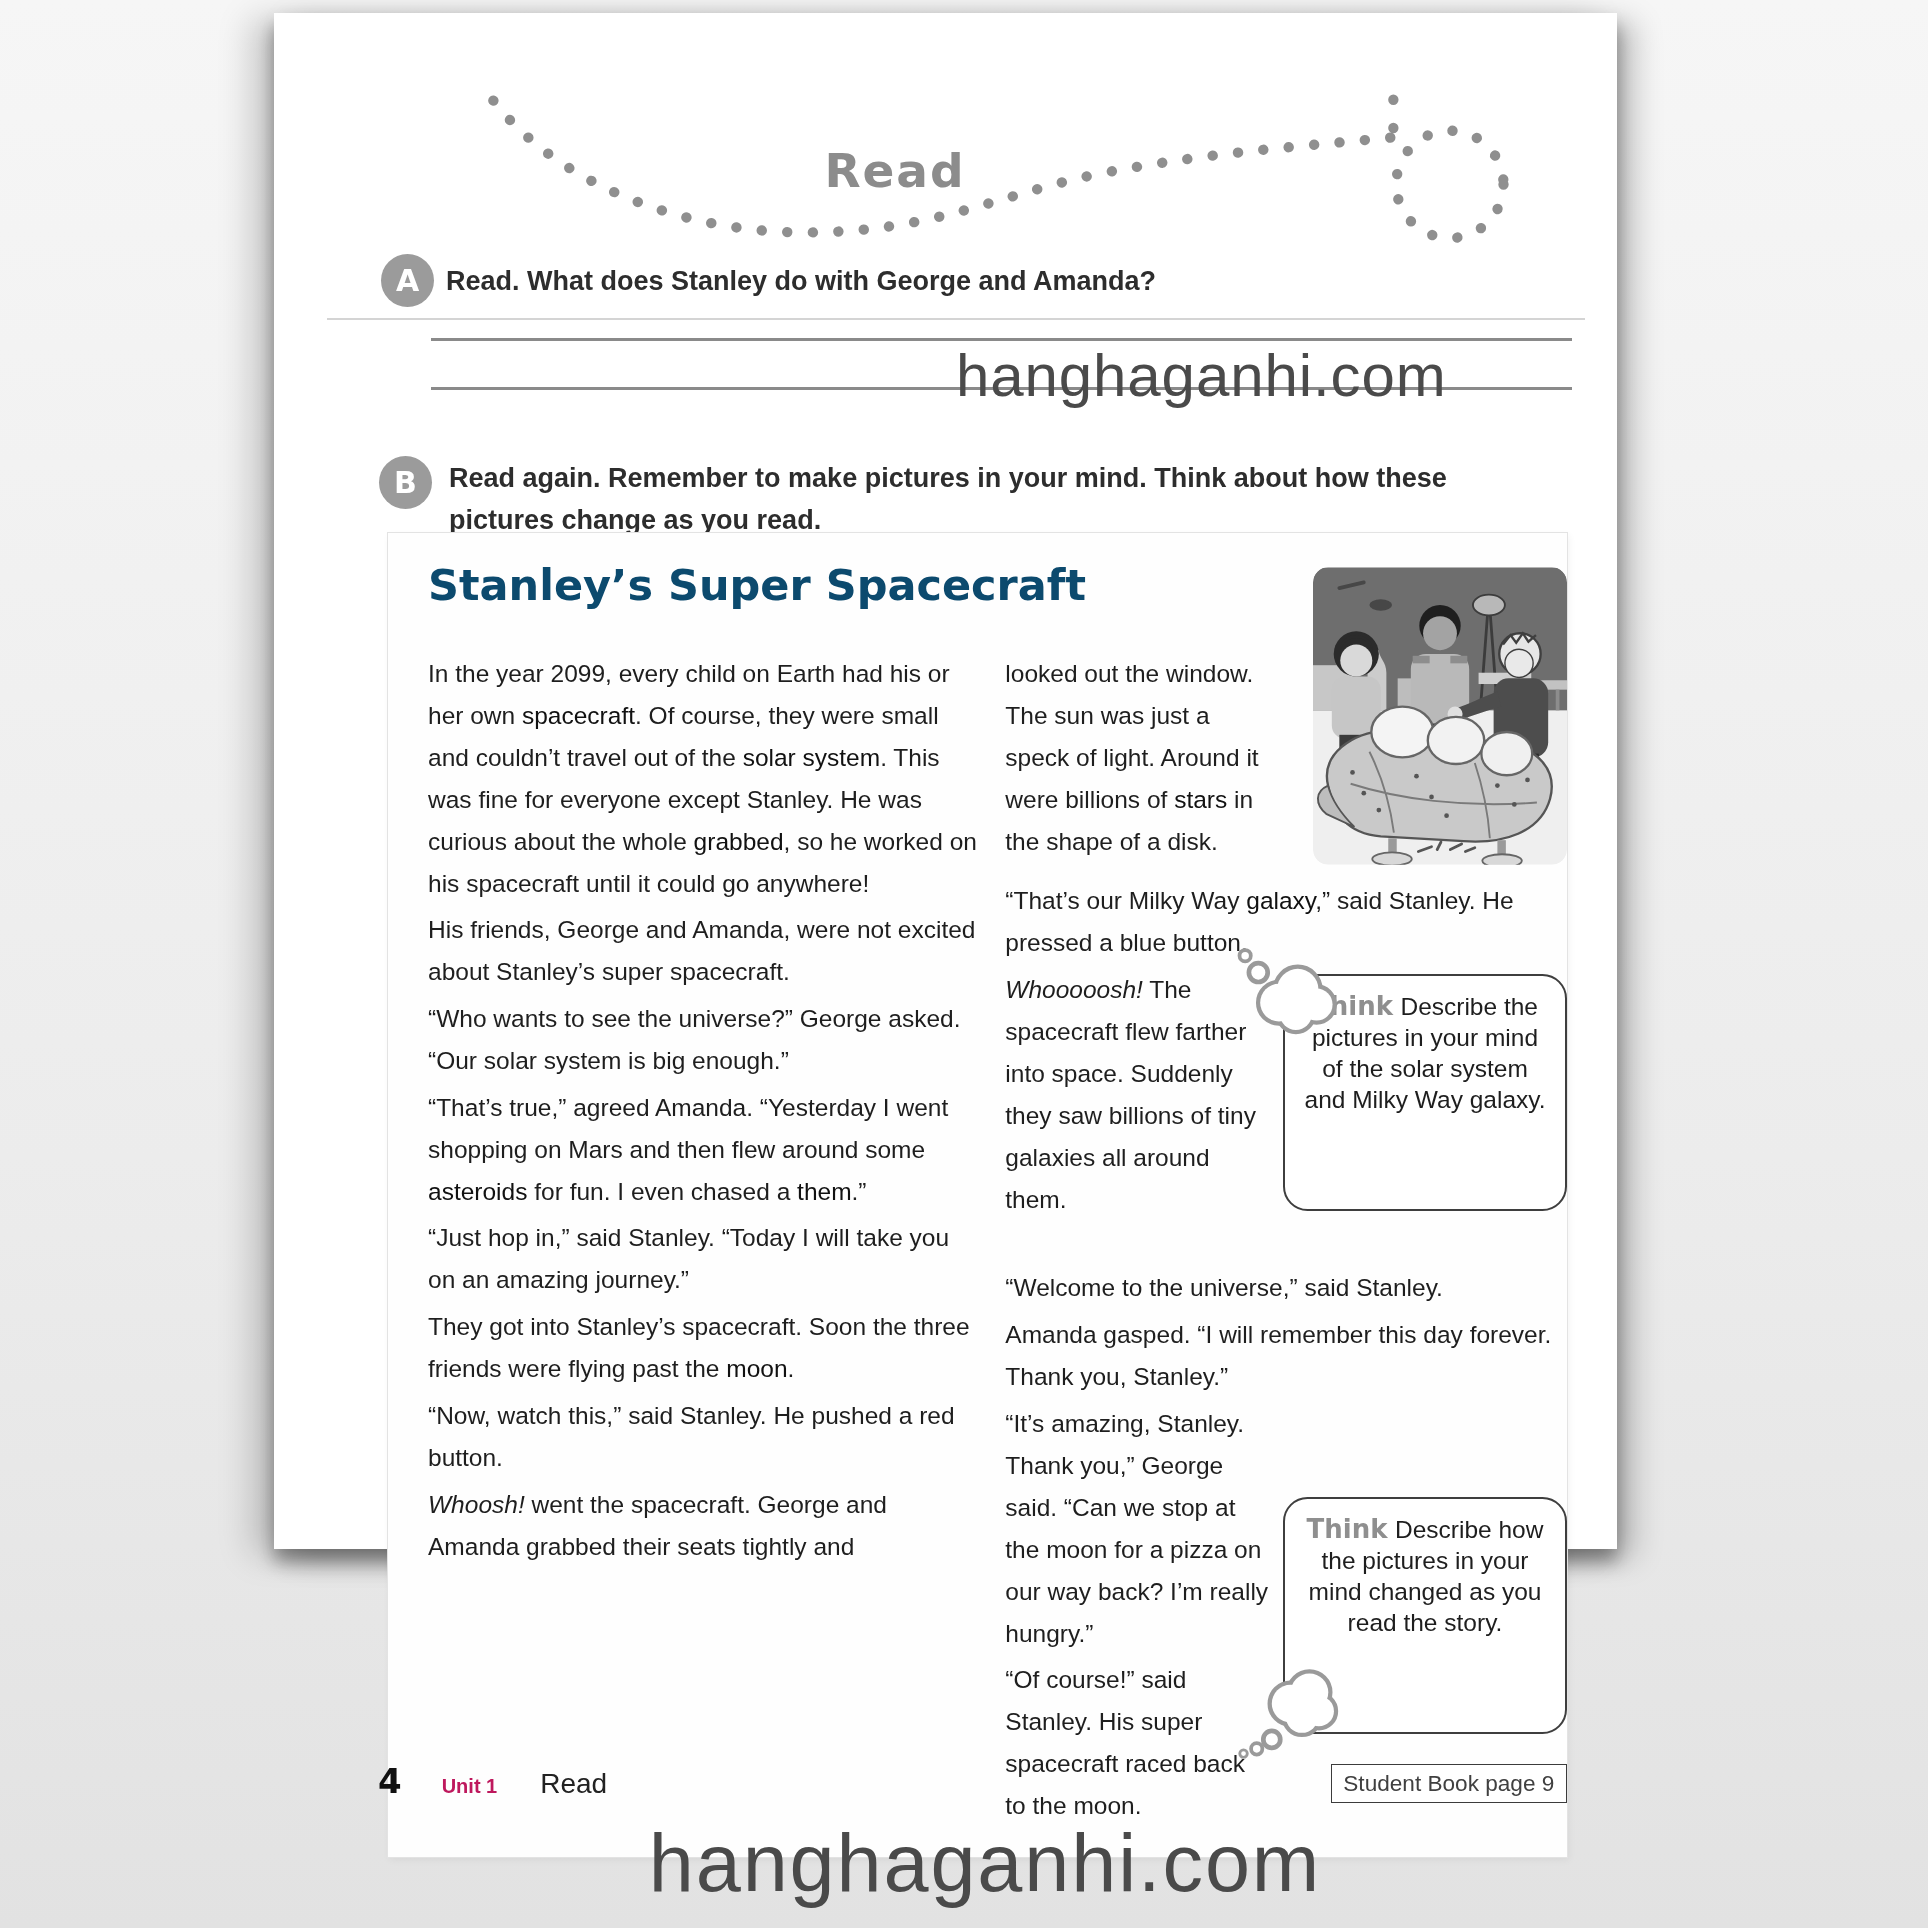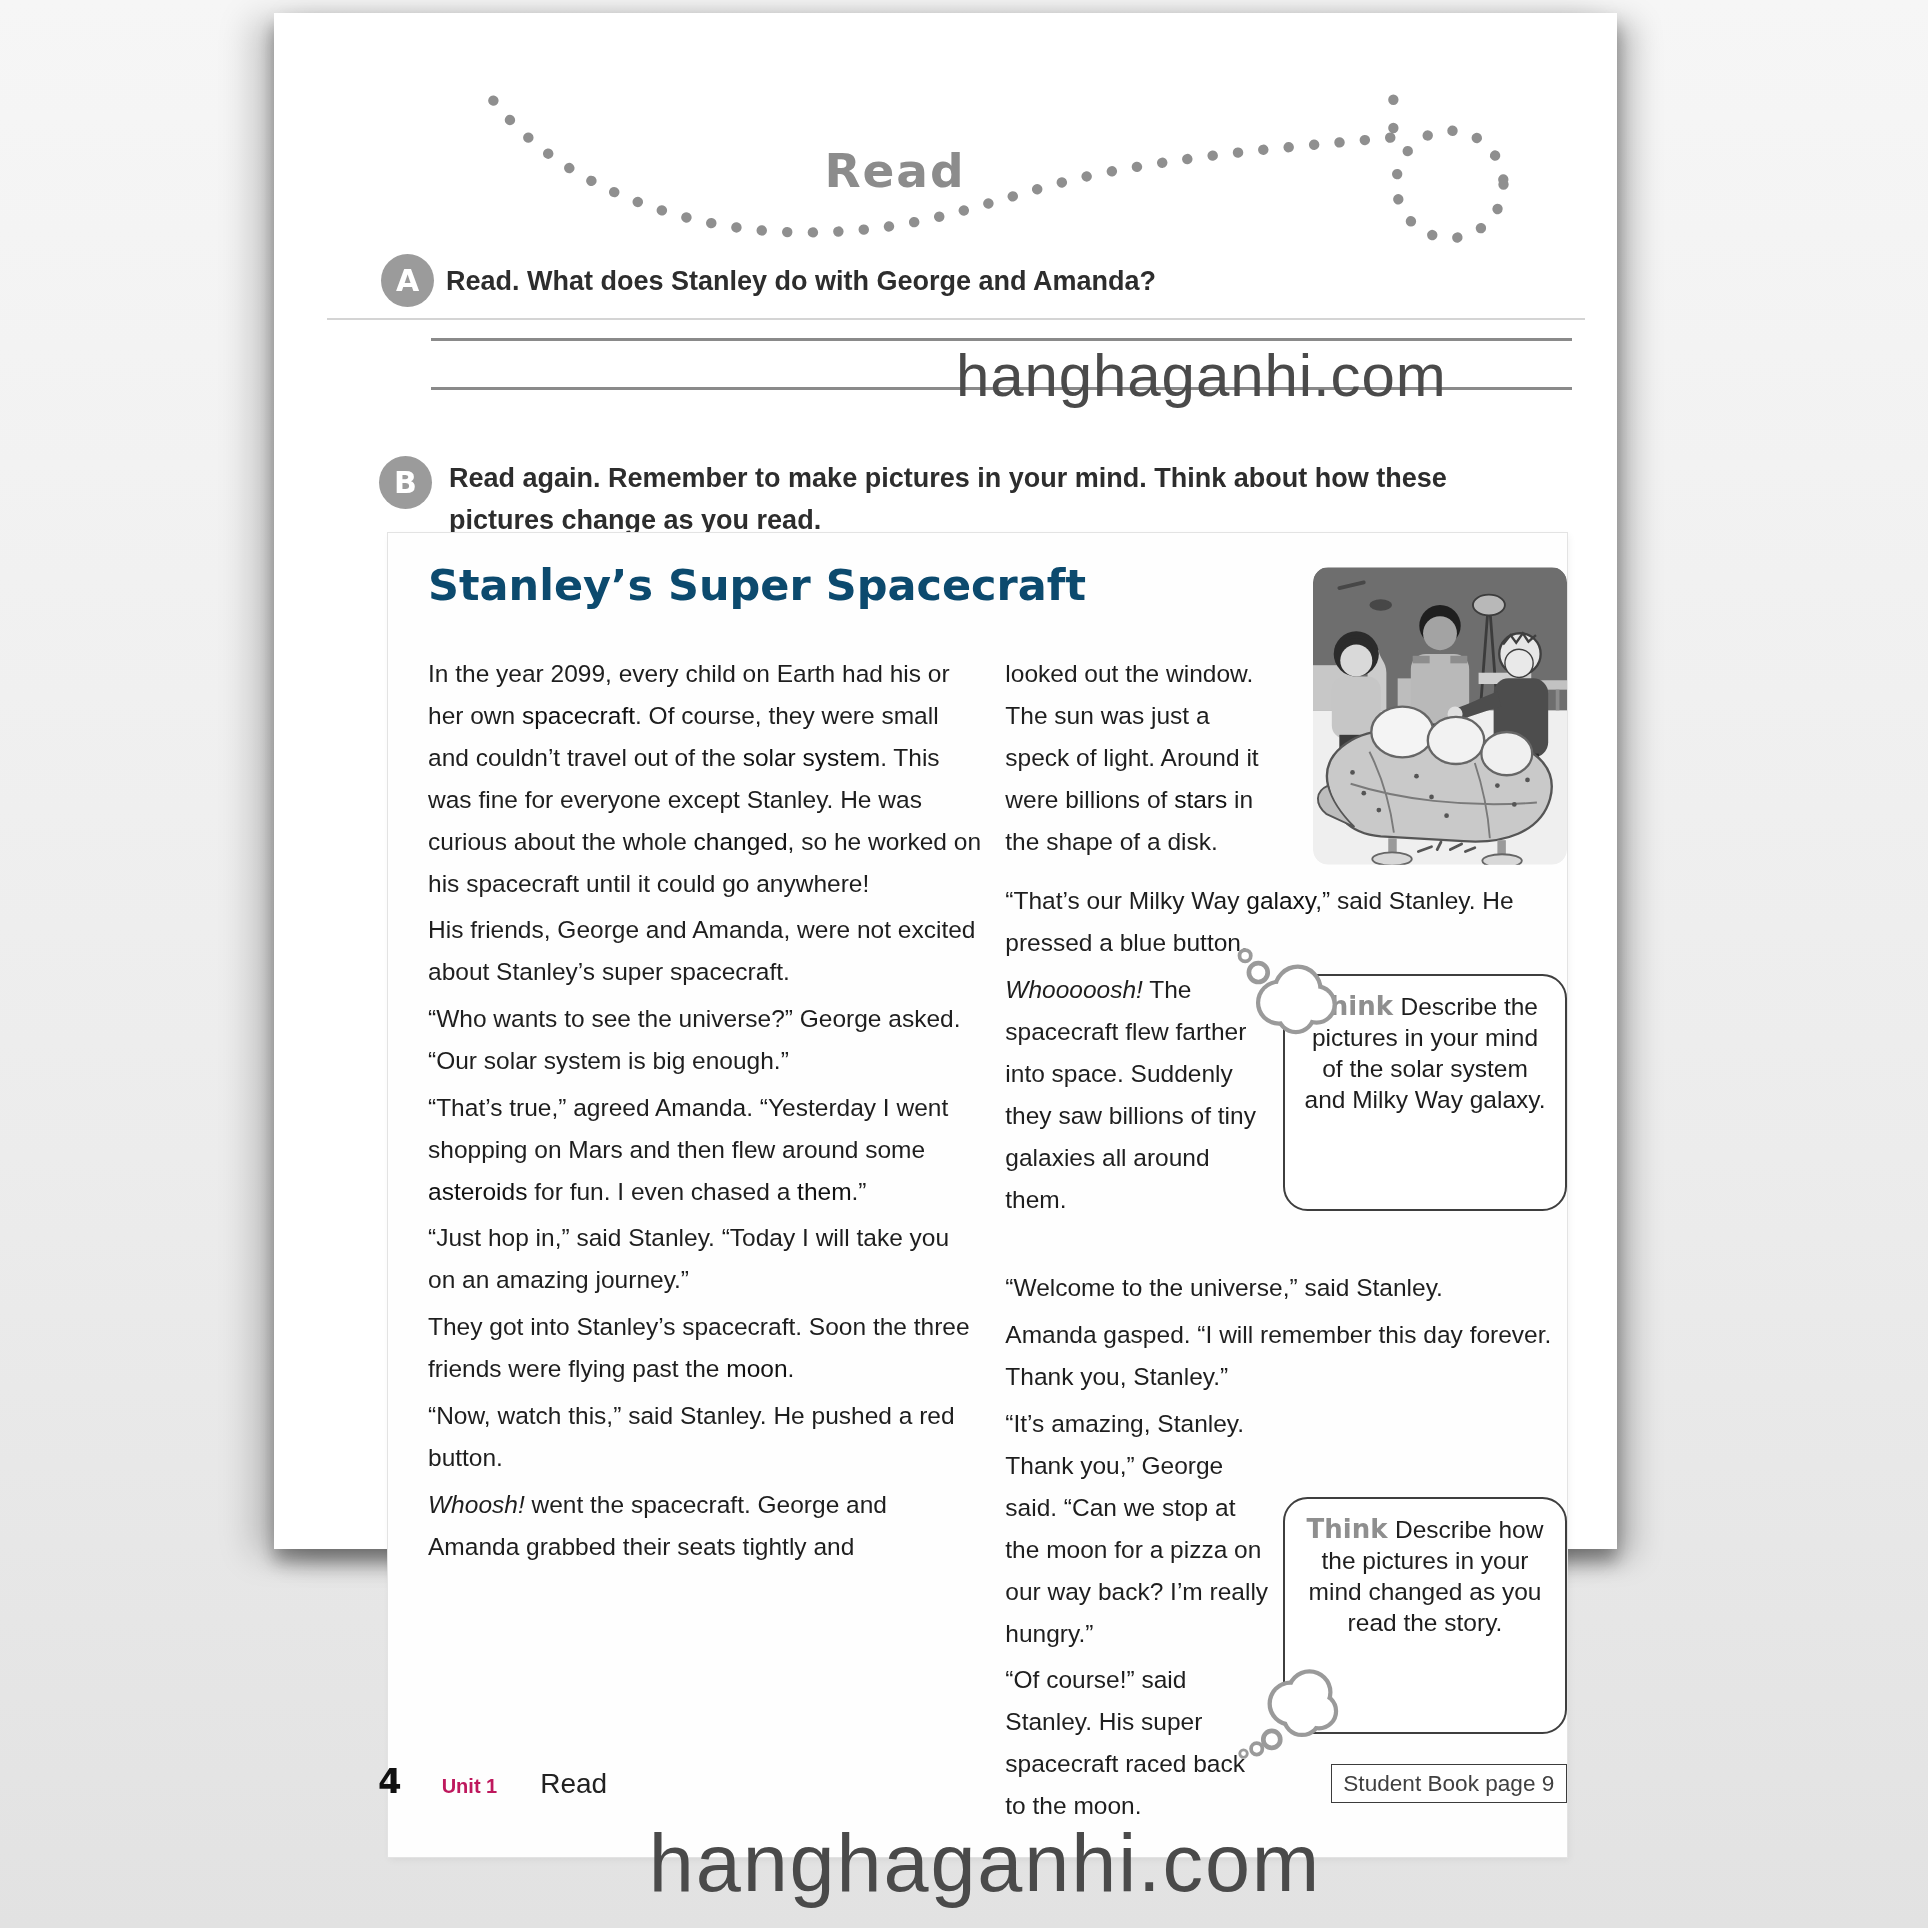--- a/index.html
+++ b/index.html
@@ -120,21 +120,21 @@
         <span>B</span>
       </div>
     <div class="instruction" style="left:175px;top:444px;width:1083px;">Read again. Remember to make pictures in your mind. Think about how these pictures change as you read.</div>
 
     <div class="story-card">
       <h1 class="story-title">Stanley’s Super Spacecraft</h1>
 
       <div class="cols">
 
         <div class="col col-left">
-          <p><span>In the year 2099, every child on Earth had his or her own </span><b>spacecraft</b><span>. Of course, they were small and couldn’t travel out of the </span><b>solar system</b><span>. This was fine for everyone except Stanley. He was curious about the whole </span><b>changed</b><span>, so he worked on his spacecraft until it could go anywhere!</span></p>
+          <p><span>In the year 2099, every child on Earth had his or her own </span><b>spacecraft</b><span>. Of course, they were small and couldn’t travel out of the </span><b>solar system</b><span>. This was fine for everyone except Stanley. He was curious about the whole </span><b>grabbed</b><span>, so he worked on his spacecraft until it could go anywhere!</span></p>
           <p><span>His friends, George and Amanda, were not excited about Stanley’s super spacecraft.</span></p>
           <p><span>“Who wants to see the universe?” George asked. “Our solar system is big enough.”</span></p>
           <p><span>“That’s true,” agreed Amanda. “Yesterday I went shopping on Mars and then flew around some </span><b>asteroids</b><span> for fun. I even chased a </span><b>them</b><span>.”</span></p>
           <p><span>“Just hop in,” said Stanley. “Today I will take you on an amazing journey.”</span></p>
           <p><span>They got into Stanley’s spacecraft. Soon the three friends were flying past the </span><b>moon</b><span>.</span></p>
           <p><span>“Now, watch this,” said Stanley. He pushed a red button.</span></p>
           <p><i>Whoosh!</i><span> went the spacecraft. George and Amanda grabbed their seats tightly and</span></p>
         </div>
 
         <div class="col col-right">

